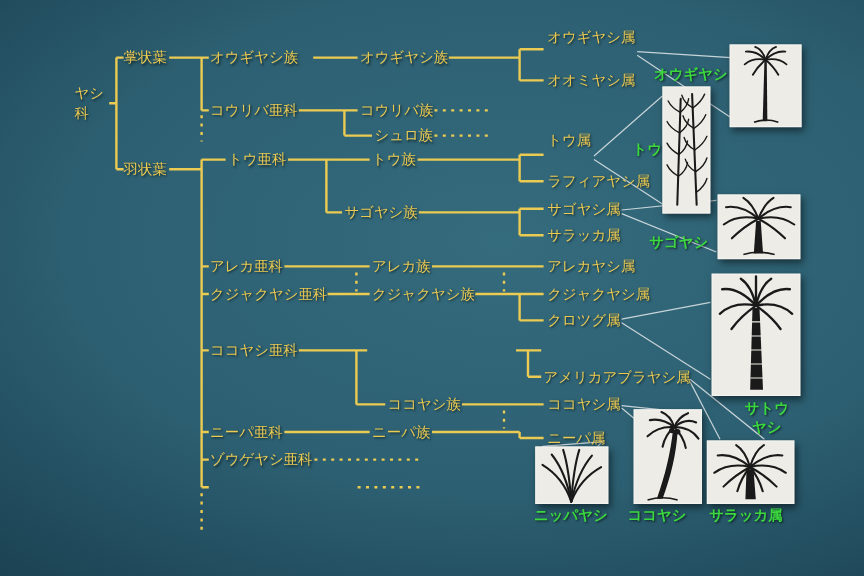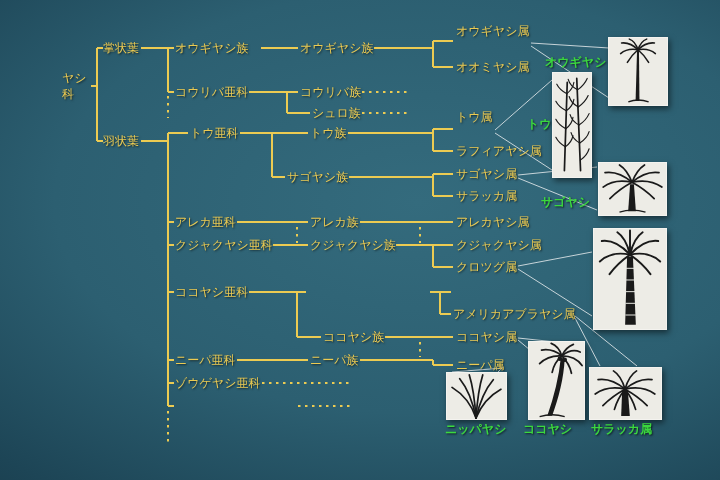--- a/index.html
+++ b/index.html
@@ -246,17 +246,21 @@
         <path d="M36,22 Q32,8 24,3"></path>
           <path d="M36,22 Q40,8 48,3"></path>
       </g>
       <path d="M33,24 L32,50 H41 L39,24 Z" fill="#1a1a1a"></path>
     </svg>
   </figure>
 
   <div class="caption" style="left:545px;top:54px">オウギヤシ</div>
   <div class="caption" style="left:527px;top:116px">トウ</div>
   <div class="caption" style="left:541px;top:194px">サゴヤシ</div>
+  <div class="caption twoline" style="left:612px;top:332px">
+    <span style="display:block">サトウ</span>
+    <span style="display:block">ヤシ</span>
+  </div>
   <div class="caption" style="left:445px;top:421px">ニッパヤシ</div>
   <div class="caption" style="left:523px;top:421px">ココヤシ</div>
   <div class="caption" style="left:591px;top:421px">サラッカ属</div>
 
 </div>
 
 </body></html>

